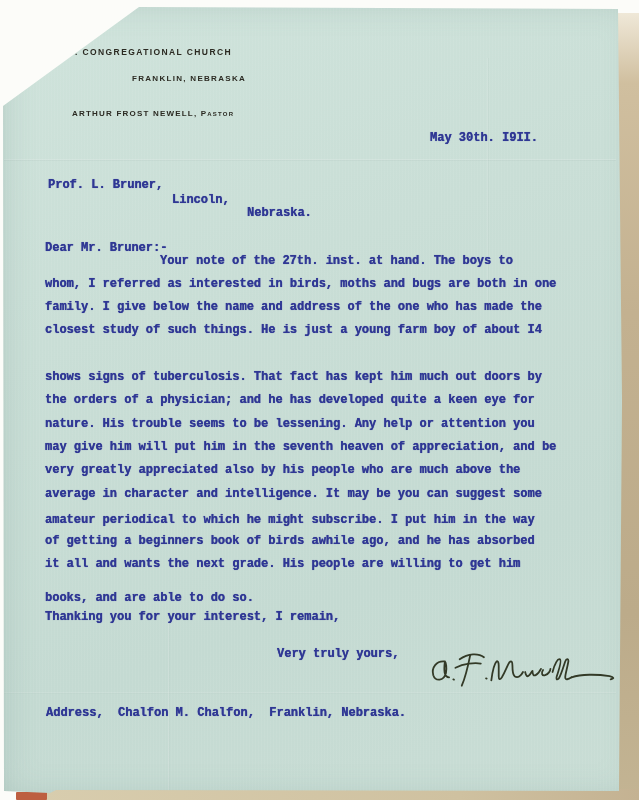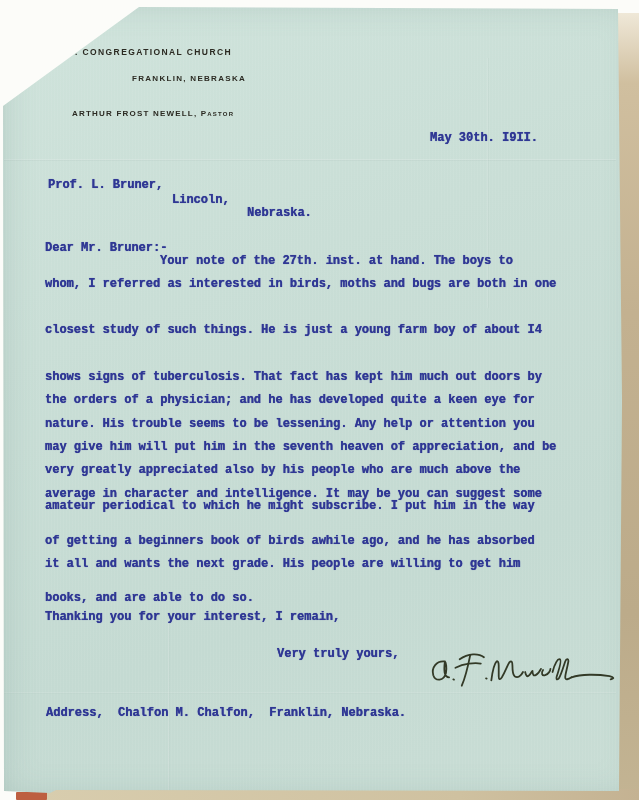--- a/index.html
+++ b/index.html
@@ -92,28 +92,29 @@
     <div class="tw" style="left:430px;top:132px">May 30th. I9II.</div>
 
     <div class="tw" style="left:48px;top:179px">Prof. L. Bruner,</div>
     <div class="tw" style="left:172px;top:194px">Lincoln,</div>
     <div class="tw" style="left:247px;top:207px">Nebraska.</div>
 
     <div class="tw" style="left:45px;top:242px">Dear Mr. Bruner:-</div>
 
     <div class="tw" style="left:160px;top:255px">Your note of the 27th. inst. at hand. The boys to</div>
     <div class="tw" style="left:45px;top:278px">whom, I referred as interested in birds, moths and bugs are both in one</div>
+    <div class="tw" style="left:45px;top:301px">family. I give below the name and address of the one who has made the</div>
     <div class="tw" style="left:45px;top:324px">closest study of such things. He is just a young farm boy of about I4</div>
     <div class="tw" style="left:45px;top:371px">shows signs of tuberculosis. That fact has kept him much out doors by</div>
     <div class="tw" style="left:45px;top:394px">the orders of a physician; and he has developed quite a keen eye for</div>
     <div class="tw" style="left:45px;top:418px">nature. His trouble seems to be lessening. Any help or attention you</div>
     <div class="tw" style="left:45px;top:441px">may give him will put him in the seventh heaven of appreciation, and be</div>
     <div class="tw" style="left:45px;top:464px">very greatly appreciated also by his people who are much above the</div>
     <div class="tw" style="left:45px;top:488px">average in character and intelligence. It may be you can suggest some</div>
-    <div class="tw" style="left:45px;top:500px">amateur periodical to which he might subscribe. I put him in the way</div>
+    <div class="tw" style="left:45px;top:514px">amateur periodical to which he might subscribe. I put him in the way</div>
     <div class="tw" style="left:45px;top:535px">of getting a beginners book of birds awhile ago, and he has absorbed</div>
     <div class="tw" style="left:45px;top:558px">it all and wants the next grade. His people are willing to get him</div>
     <div class="tw" style="left:45px;top:592px">books, and are able to do so.</div>
 
     <div class="tw" style="left:45px;top:611px">Thanking you for your interest, I remain,</div>
     <div class="tw" style="left:277px;top:648px">Very truly yours,</div>
 
     <div class="signature">
       <svg viewBox="0 0 180 44" xmlns="http://www.w3.org/2000/svg">
         <g fill="none" stroke="#333a27" stroke-width="1.7" stroke-linecap="round" stroke-linejoin="round">

